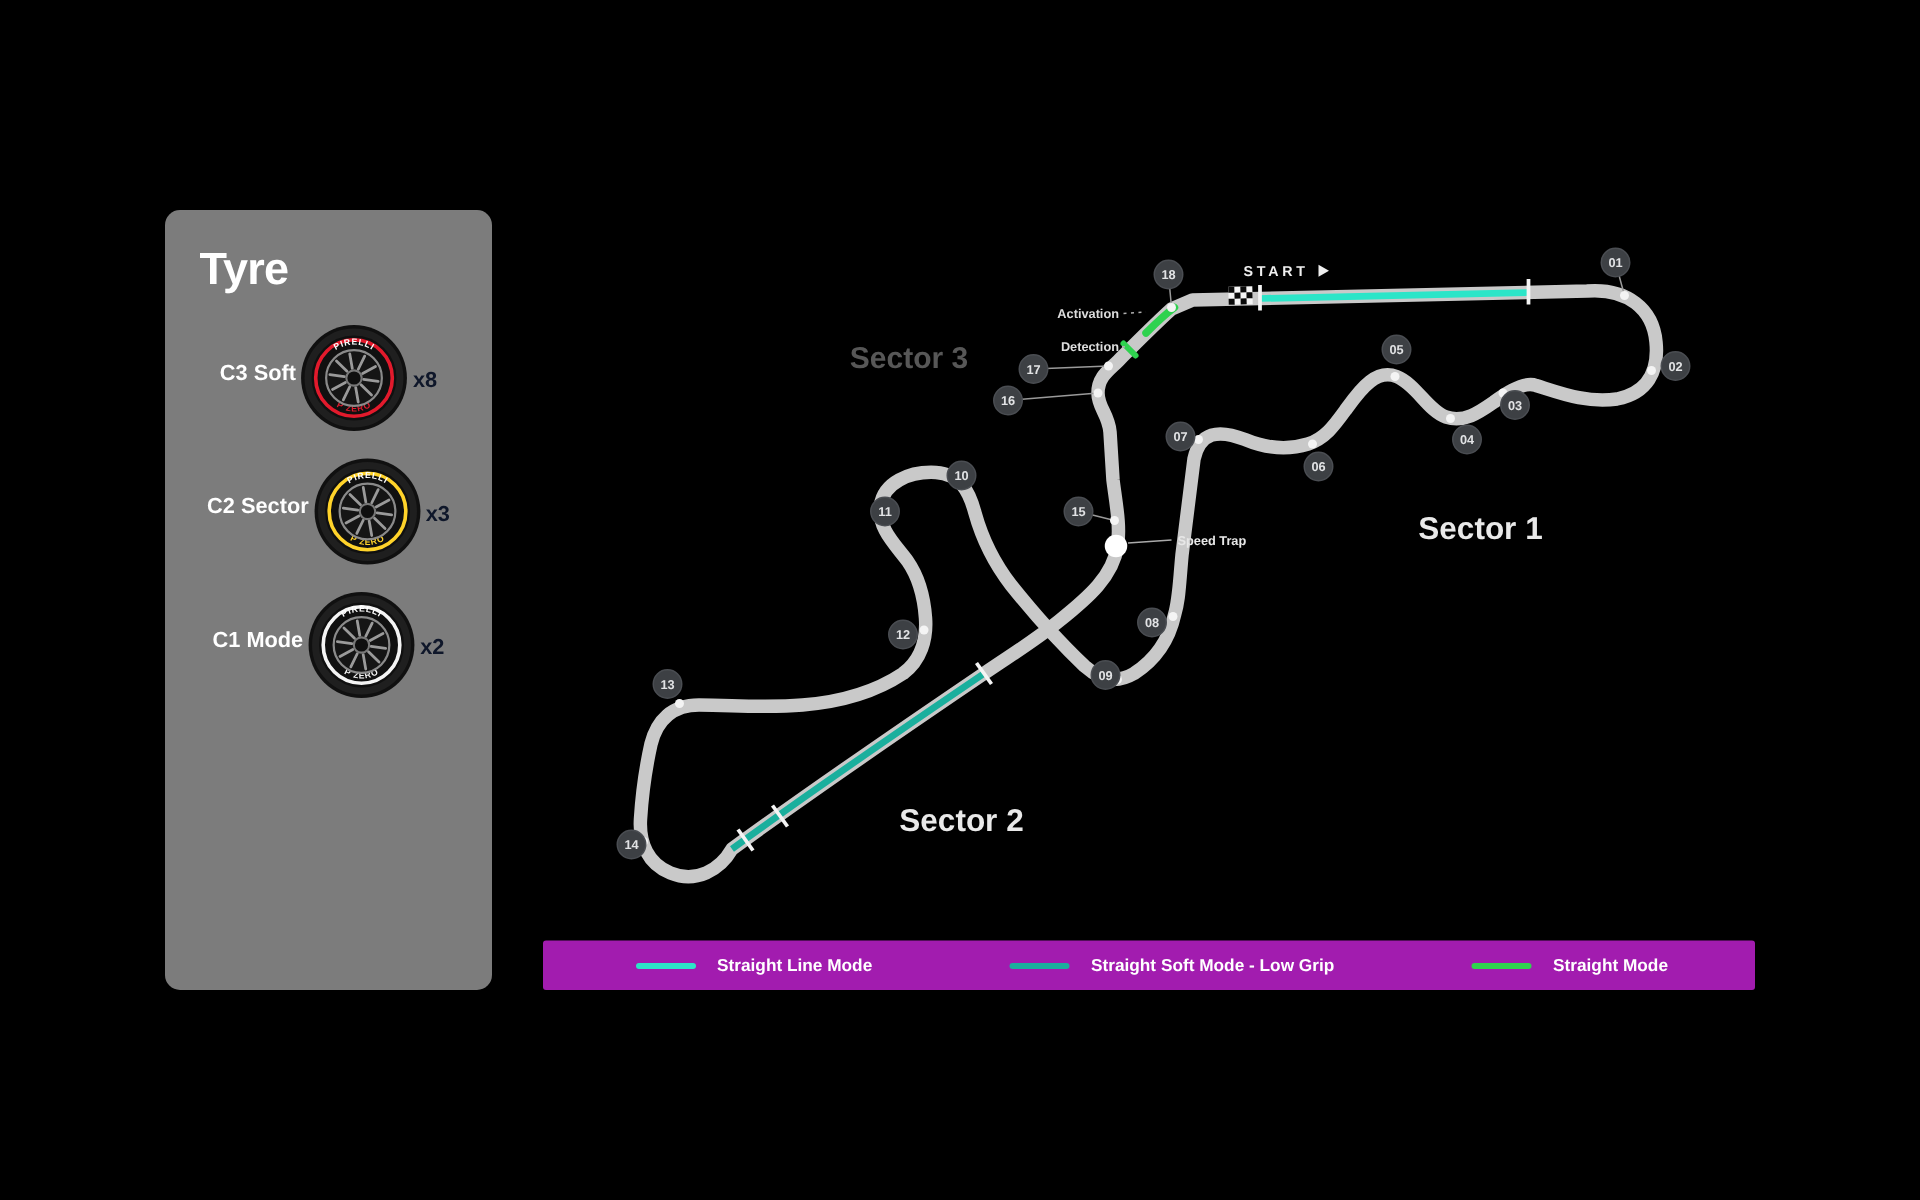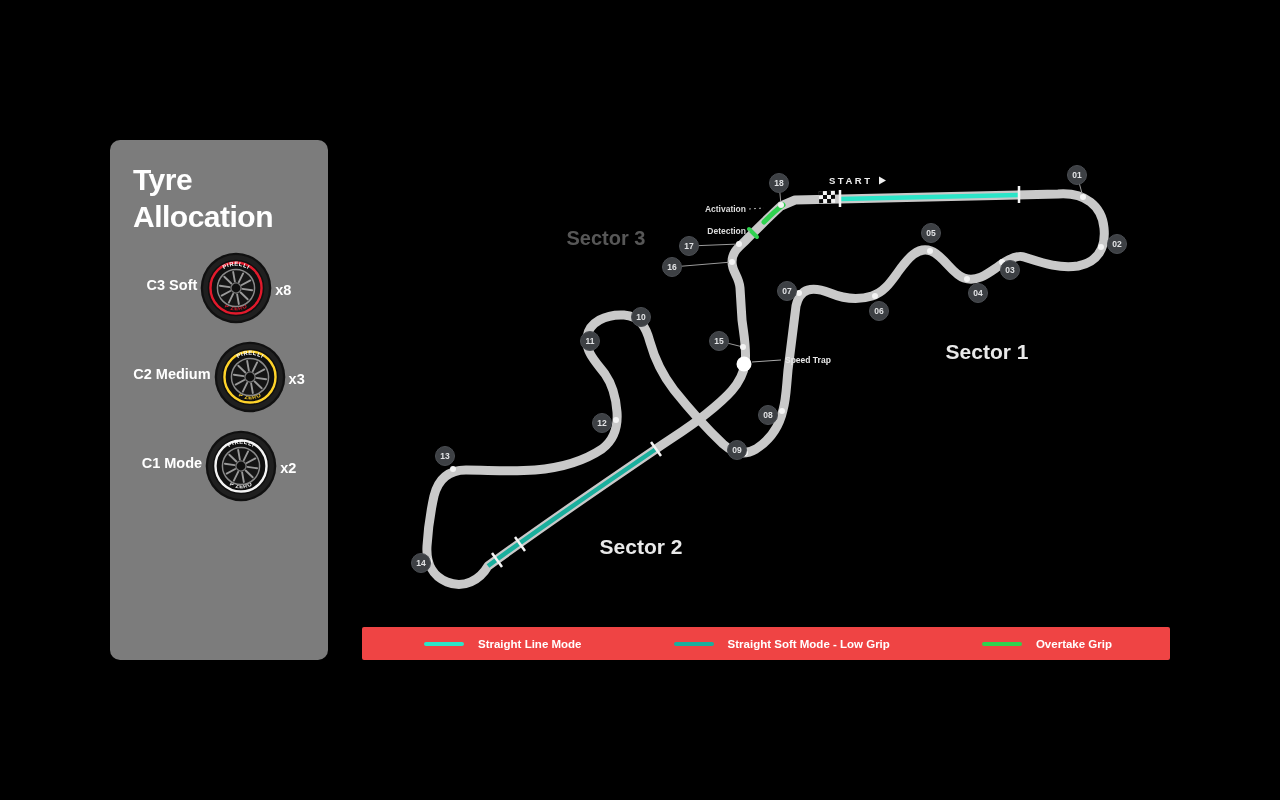--- a/index.html
+++ b/index.html
@@ -6,43 +6,42 @@
     font-family:"Liberation Sans",sans-serif;}
   #stage{position:relative;width:1280px;height:800px;background:#000;}
 
   
   #tyre-panel{position:absolute;left:110px;top:140px;width:218px;height:520px;
     background:#7c7c7c;border-radius:10px;box-sizing:border-box;padding-top:22px;}
   #tyre-title{color:#fff;font-weight:800;font-size:30px;line-height:1.22;padding-left:23px;letter-spacing:-0.5px;}
   #tyre-list{margin-top:14px;display:flex;flex-direction:column;align-items:center;}
   .tyre-block{display:flex;align-items:center;margin-bottom:11px;}
   .tyre-name{color:#fff;font-weight:700;font-size:14.5px;margin-bottom:6px;}
-  .tyre-count{color:#ffffff;font-weight:700;font-size:14.5px;margin-top:4px;}
+  .tyre-count{color:#0f172a;font-weight:700;font-size:14.5px;margin-top:4px;}
 
   
   #track-svg{position:absolute;left:0;top:0;}
   text{font-family:"Liberation Sans",sans-serif;}
 
   
-  #legend-bar{position:absolute;left:362px;top:627px;width:808px;height:33px;background:#ef4444;
+  #legend-bar{position:absolute;left:362px;top:627px;width:808px;height:33px;background:#a21caf;
     display:flex;align-items:center;justify-content:space-between;box-sizing:border-box;
     padding:0 58px 0 62px;border-radius:2px;}
   .legend-item{display:flex;align-items:center;}
   .legend-swatch{width:40px;height:4px;border-radius:2px;margin-right:14px;}
   .legend-label{color:#fff;font-weight:700;font-size:11.5px;}
 </style>
 </head>
 <body>
 
 <div id="stage">
 
   <div id="tyre-panel">
     <div id="tyre-title">
       <span>Tyre</span><br>
-      <span>Allocation</span>
     </div>
     <div id="tyre-list">
         <div class="tyre-block">
           <div class="tyre-name">C3 Soft</div>
           <svg width="78" height="78" viewBox="0 0 84 84">
             <circle cx="42" cy="42" r="38" fill="#101010"></circle>
             <circle cx="42" cy="42" r="33" fill="none" stroke="#1f1f1f" stroke-width="5"></circle>
             <circle cx="42" cy="42" r="27.5" fill="none" stroke="#e21a2c" stroke-width="2.6"></circle>
             <path id="arcT0" d="M 18 42 A 24 24 0 0 1 66 42" fill="none"></path>
             <path id="arcB0" d="M 18 42 A 24 24 0 0 0 66 42" fill="none"></path>
@@ -57,21 +56,21 @@
             <line x1="35.06812351880901" y1="41.02578829327954" x2="24.67030879702252" y2="39.56447073319885" stroke="#9a9a9a" stroke-width="2" stroke-linecap="round"></line>
             <line x1="36.96462139762944" y1="37.13739140678702" x2="29.41155349407361" y2="29.843478516967544" stroke="#9a9a9a" stroke-width="2" stroke-linecap="round"></line>
             <line x1="40.784462756331486" y1="35.10634572891455" x2="38.96115689082872" y2="24.765864322286358" stroke="#9a9a9a" stroke-width="2" stroke-linecap="round"></line>
             <line x1="45.06859802752354" y1="35.70844167590583" x2="49.67149506880885" y2="26.27110418976458" stroke="#9a9a9a" stroke-width="2" stroke-linecap="round"></line>
             <line x1="48.18063315001249" y1="38.71369906049876" x2="57.45158287503122" y2="33.784247651246915" stroke="#9a9a9a" stroke-width="2" stroke-linecap="round"></line>
             <circle cx="42" cy="42" r="5.5" fill="#0f0f0f" stroke="#777777" stroke-width="1.5"></circle>
           </svg>
           <div class="tyre-count">x8</div>
         </div>
         <div class="tyre-block">
-          <div class="tyre-name">C2 Medium</div>
+          <div class="tyre-name">C2 Sector</div>
           <svg width="78" height="78" viewBox="0 0 84 84">
             <circle cx="42" cy="42" r="38" fill="#101010"></circle>
             <circle cx="42" cy="42" r="33" fill="none" stroke="#1f1f1f" stroke-width="5"></circle>
             <circle cx="42" cy="42" r="27.5" fill="none" stroke="#ffd32a" stroke-width="2.6"></circle>
             <path id="arcT1" d="M 18 42 A 24 24 0 0 1 66 42" fill="none"></path>
             <path id="arcB1" d="M 18 42 A 24 24 0 0 0 66 42" fill="none"></path>
             <text font-size="6.2" font-weight="700" fill="#ffffff" letter-spacing="0.6"><textPath href="#arcT1" startOffset="50%" text-anchor="middle">PIRELLI</textPath></text>
             <text font-size="6.2" font-weight="700" fill="#ffd32a" letter-spacing="0.6"><textPath href="#arcB1" startOffset="50%" text-anchor="middle">P ZERO</textPath></text>
             <circle cx="42" cy="42" r="20" fill="#151515" stroke="#8a8a8a" stroke-width="1.6"></circle>
             <line x1="48.93187648119099" y1="42.97421170672046" x2="59.329691202977486" y2="44.43552926680115" stroke="#9a9a9a" stroke-width="2" stroke-linecap="round"></line>
@@ -301,17 +300,17 @@
       <div class="legend-item">
         <div class="legend-swatch" style="background: rgb(44, 229, 200);"></div>
         <div class="legend-label">Straight Line Mode</div>
       </div>
       <div class="legend-item">
         <div class="legend-swatch" style="background: rgb(26, 175, 157);"></div>
         <div class="legend-label">Straight Soft Mode - Low Grip</div>
       </div>
       <div class="legend-item">
         <div class="legend-swatch" style="background: rgb(47, 210, 79);"></div>
-        <div class="legend-label">Overtake Grip</div>
+        <div class="legend-label">Straight Mode</div>
       </div>
     </div>
 
 </div>
 
 </body></html>

